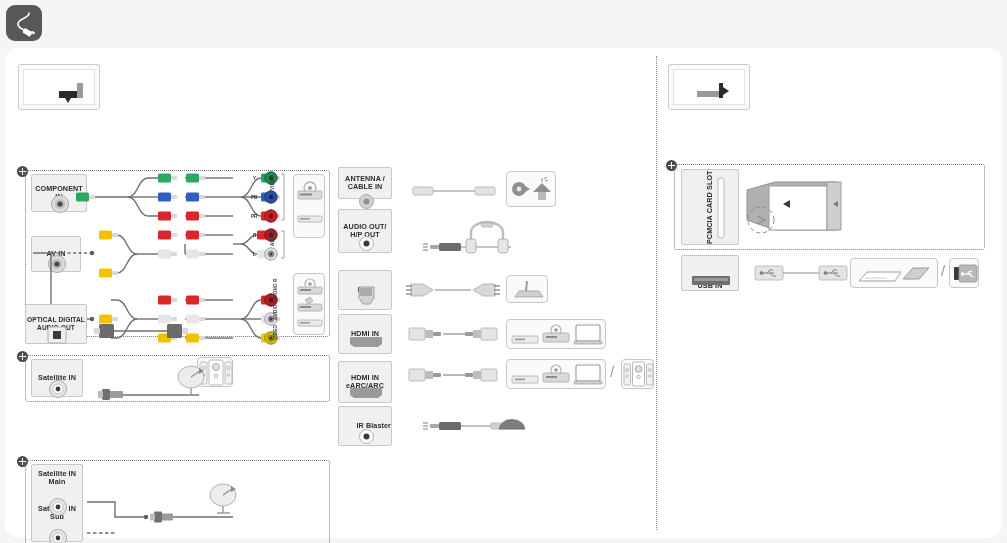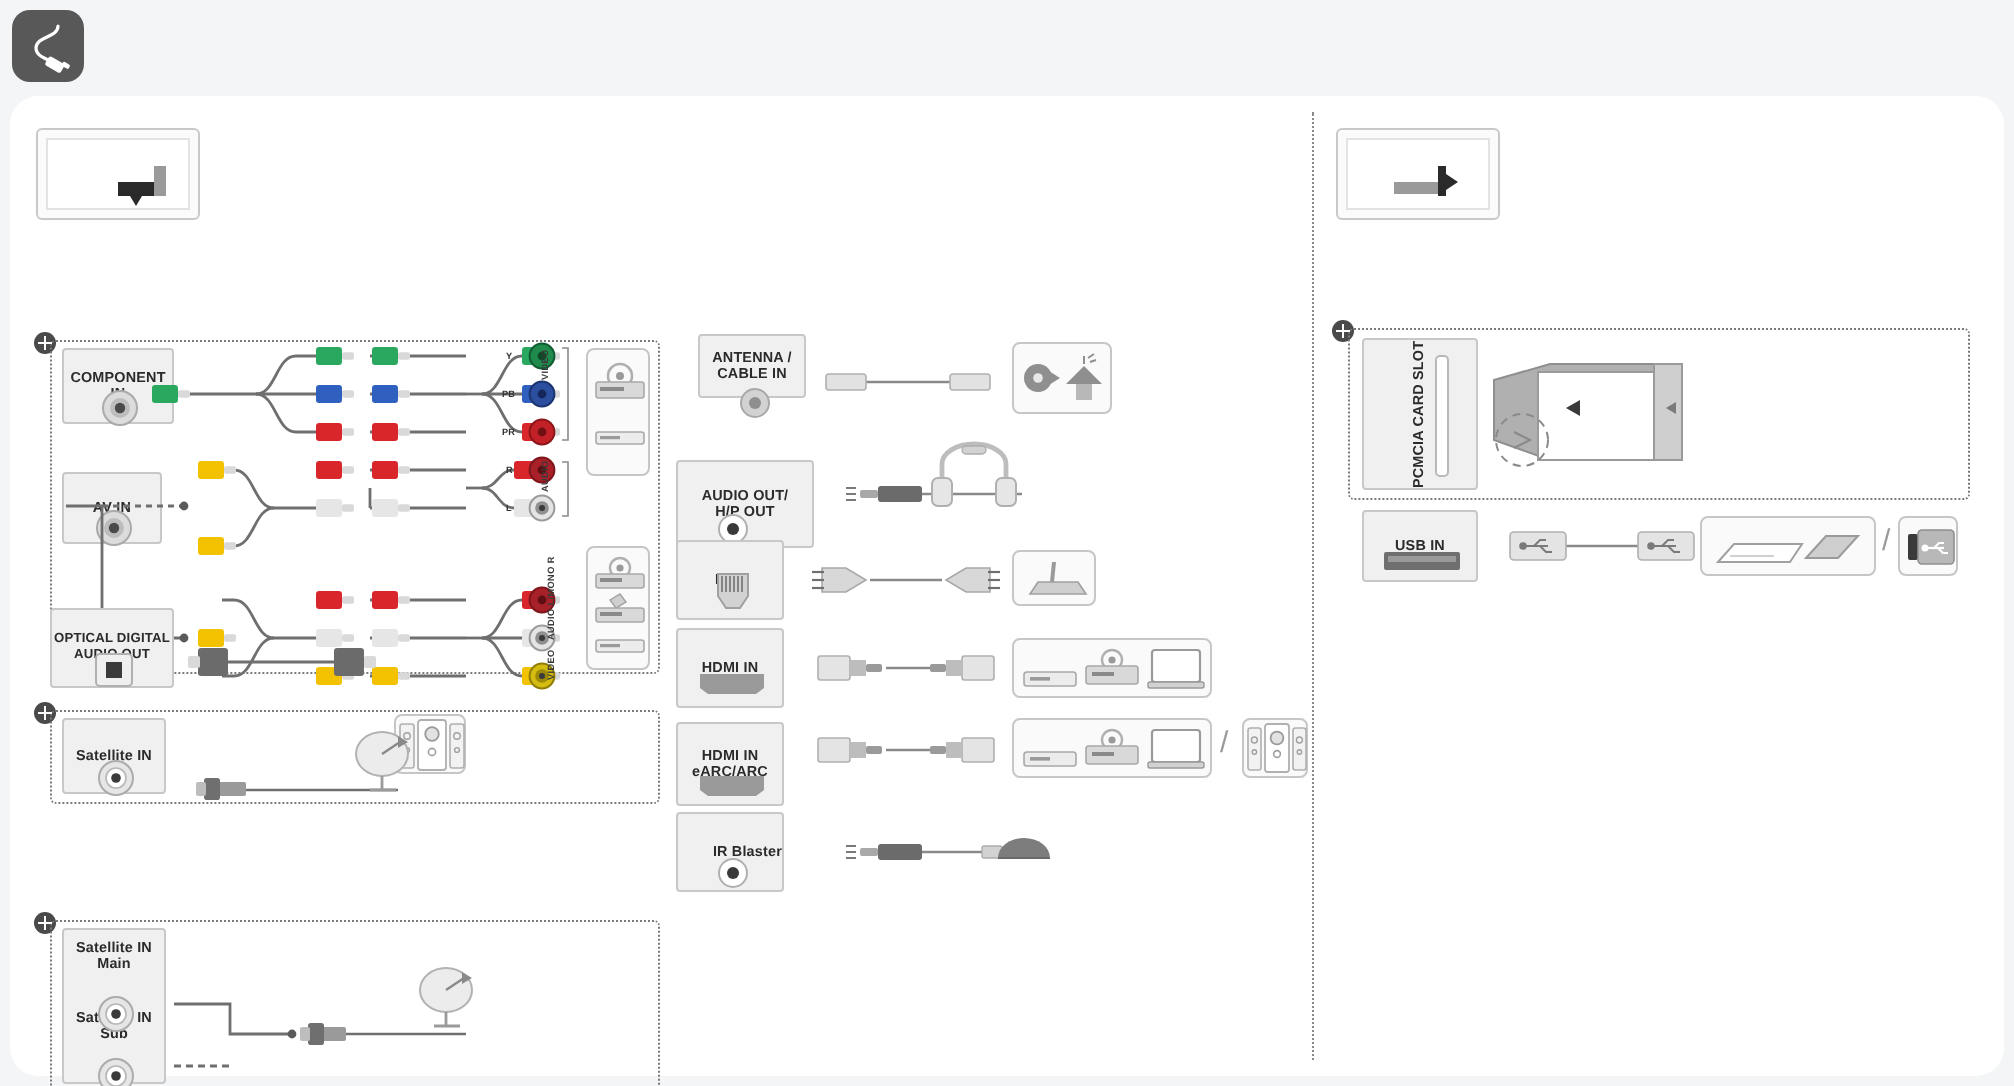--- a/index.html
+++ b/index.html
@@ -340,21 +340,21 @@
       <rect x="79" y="51.5" width="8" height="11" rx="1.4" fill="#6f6f6f"></rect>
       <rect x="75" y="53.5" width="5" height="7" rx="1" fill="#bdbdbd"></rect>
       <g transform="translate(128,22)">
         <ellipse cx="20" cy="13" rx="13" ry="11" fill="#ececec" stroke="#b2b2b2" stroke-width="1"></ellipse>
         <path d="M20 24 L20 31 M14 31 H27" stroke="#9a9a9a" stroke-width="1.4" fill="none"></path>
         <path d="M20 13 L29 7" stroke="#8a8a8a" stroke-width="1.2"></path>
         <path d="M28 4 l5 3 l-5 3 z" fill="#8a8a8a"></path>
       </g>
     </svg>
 
-    <div class="port" style="left:344px;top:119px;width:54px;height:32px;">
+    <div class="port" style="left:333px;top:119px;width:54px;height:32px;">
       <div class="lbl">ANTENNA /</div>
       <div class="lbl">CABLE IN</div>
       <svg class="lay" style="left:20px;top:26px" width="15" height="15">
         <circle cx="7.5" cy="7.5" r="7" fill="#d2d2d2" stroke="#a8a8a8" stroke-width="1"></circle>
         <circle cx="7.5" cy="7.5" r="3" fill="#8f8f8f"></circle>
       </svg>
     </div>
     <svg class="lay" width="110" height="20" style="left:400px;top:133px;">
       <line x1="26" y1="10" x2="72" y2="10" stroke="#8a8a8a" stroke-width="1.2"></line>
       <rect x="8" y="6" width="20" height="8" rx="1.5" fill="#e2e2e2" stroke="#b0b0b0" stroke-width=".8"></rect>
@@ -364,21 +364,21 @@
       <svg class="lay" style="left:4px;top:4px" width="42" height="28">
         <path d="M1 13 a7 7 0 1 1 14 0 a7 7 0 1 1 -14 0" fill="#8f8f8f"></path>
         <path d="M8 6 L19 13 L8 20 Z" fill="#8f8f8f"></path>
         <circle cx="8" cy="13" r="2.4" fill="#e8e8e8"></circle>
         <path d="M22 16 L31 7 L40 16 Z" fill="#8f8f8f"></path>
         <rect x="27" y="16" width="8" height="8" fill="#b8b8b8"></rect>
         <path d="M31 6 L31 2 M33 3 l3 -2 M34 5 l3 -1" stroke="#8f8f8f" stroke-width="1" fill="none"></path>
       </svg>
     </div>
 
-    <div class="port" style="left:333px;top:182px;width:69px;height:44px;">
+    <div class="port" style="left:333px;top:161px;width:54px;height:44px;">
       <div class="lbl">AUDIO OUT/</div>
       <div class="lbl">H/P OUT</div>
       <svg class="lay" style="left:20px;top:26px" width="15" height="15">
         <circle cx="7.5" cy="7.5" r="7" fill="#fff" stroke="#b0b0b0" stroke-width="1"></circle>
         <circle cx="7.5" cy="7.5" r="3" fill="#3a3a3a"></circle>
       </svg>
     </div>
     <svg class="lay" width="130" height="40" style="left:398px;top:172px;">
       <line x1="58" y1="27" x2="108" y2="27" stroke="#8a8a8a" stroke-width="1.2"></line>
       <rect x="36" y="23" width="22" height="8" rx="1.5" fill="#6b6b6b"></rect>
@@ -538,21 +538,21 @@
     <svg class="lay" width="140" height="80" style="left:740px;top:120px;">
       <path d="M2 22 L30 14 H92 V62 H30 L2 52 Z" fill="#b0b0b0" stroke="#8f8f8f" stroke-width="1"></path>
       <rect x="24" y="18" width="58" height="44" fill="#fff" stroke="#9a9a9a" stroke-width="1"></rect>
       <path d="M82 14 H96 V62 H82 Z" fill="#cfcfcf" stroke="#9a9a9a" stroke-width="1"></path>
       <path d="M38 36 l7 -4 v8 z" fill="#3a3a3a"></path>
       <path d="M88 36 l5 -3 v6 z" fill="#7a7a7a"></path>
       <circle cx="16" cy="52" r="13" fill="none" stroke="#8a8a8a" stroke-width="1" stroke-dasharray="4 3"></circle>
       <path d="M12 48 l8 4 l-8 4" fill="none" stroke="#8a8a8a" stroke-width="1.1"></path>
     </svg>
 
-    <div class="port" style="left:676px;top:207px;width:58px;height:36px;">
+    <div class="port" style="left:676px;top:207px;width:58px;height:36px;justify-content:flex-end;">
       <div class="lbl">USB IN</div>
       <svg class="lay" style="left:10px;top:20px" width="38" height="10">
         <rect x="0" y="0" width="38" height="9" rx="1" fill="#6f6f6f"></rect>
         <rect x="2" y="2" width="34" height="3" fill="#9a9a9a"></rect>
       </svg>
     </div>
     <svg class="lay" width="120" height="22" style="left:744px;top:214px;">
       <line x1="34" y1="11" x2="70" y2="11" stroke="#8a8a8a" stroke-width="1.2"></line>
       <rect x="6" y="4" width="28" height="14" rx="2" fill="#e4e4e4" stroke="#b0b0b0" stroke-width=".8"></rect>
       <g stroke="#7a7a7a" stroke-width="1" fill="none">

